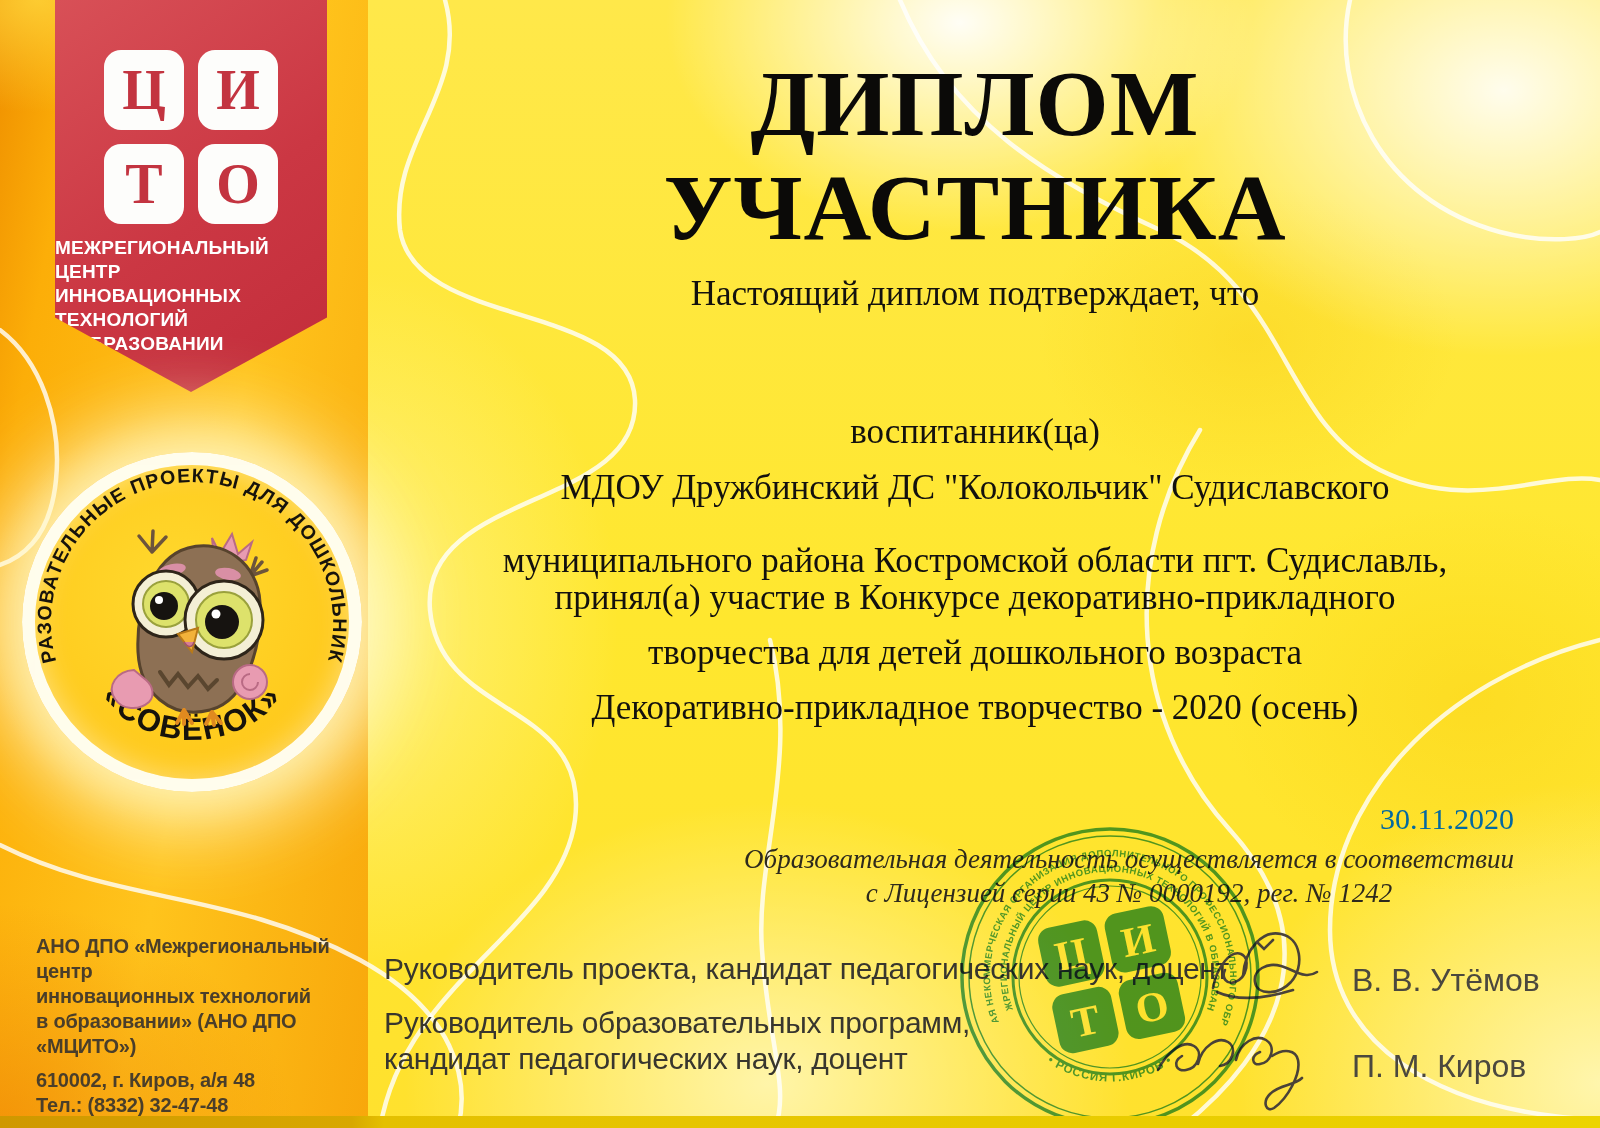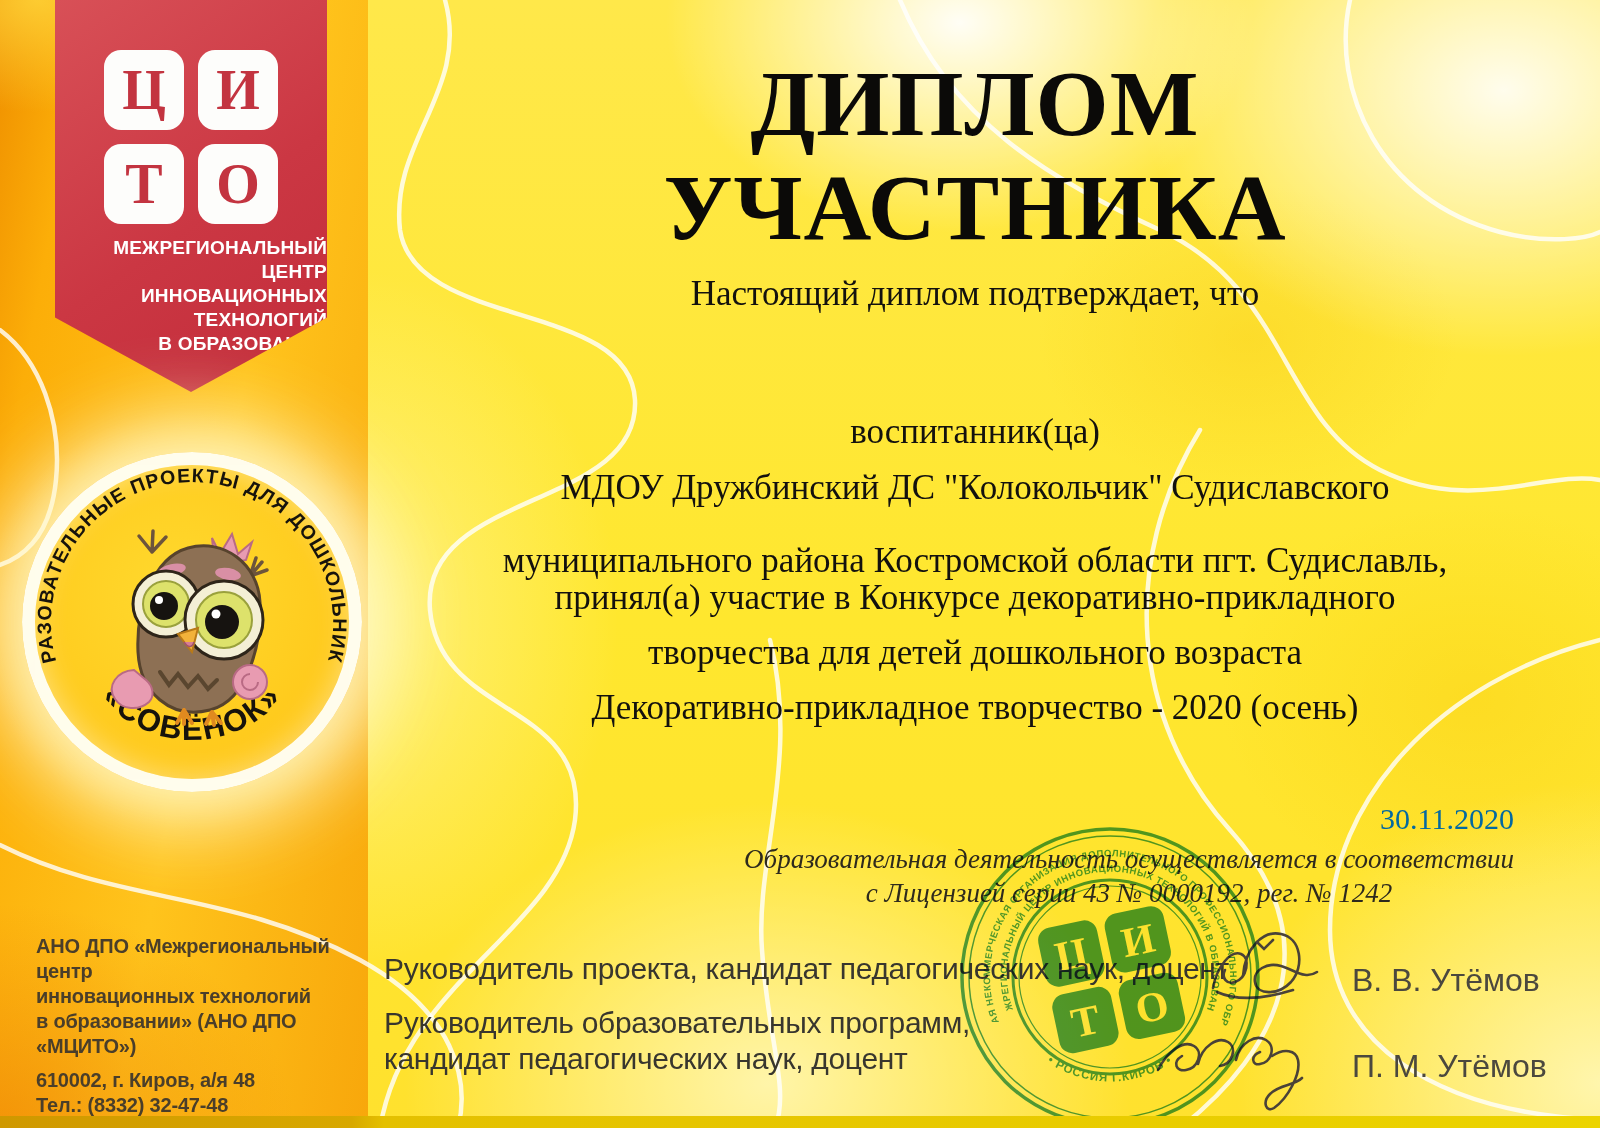--- a/index.html
+++ b/index.html
@@ -29,21 +29,21 @@
 
   
   .pennant{position:absolute;left:55px;top:0;width:272px;height:392px;z-index:2;
     background:linear-gradient(145deg,#d85057 0%,#cb3743 55%,#c22c3a 100%);
     clip-path:polygon(0 0,100% 0,100% 81%,50% 100%,0 81%);}
   .cito-grid{position:absolute;left:49px;top:50px;width:174px;display:grid;
     grid-template-columns:80px 80px;grid-gap:14px;}
   .cito-cell{width:80px;height:80px;background:#fdfdfb;border-radius:17px;
     display:flex;align-items:center;justify-content:center;
     font-family:"Liberation Serif",serif;font-weight:bold;font-size:56px;color:#c33440;}
-  .ribbon-caption{position:absolute;left:0;top:236px;width:100%;text-align:right;
+  .ribbon-caption{position:absolute;left:0;top:236px;width:100%;text-align:left;
     font-family:"Liberation Sans",sans-serif;font-weight:bold;font-size:19px;
     line-height:24px;color:#fff;letter-spacing:.2px;}
 
   
   .badge{position:absolute;left:22px;top:452px;width:340px;height:340px;z-index:2;
     border-radius:50%;background:radial-gradient(circle at 45% 40%,#ffd92e 0%,#ffc91b 70%,#f7b512 100%);
     border:13px solid rgba(255,254,244,.97);box-sizing:border-box;
     box-shadow:0 0 80px 32px rgba(255,250,205,.9), inset 0 0 30px rgba(255,255,255,.45);}
   .badge svg{position:absolute;left:-13px;top:-13px;}
 
@@ -178,21 +178,21 @@
   <div class="date-line">30.11.2020</div>
   <div class="license">
     <div>Образовательная деятельность осуществляется в соответствии</div>
     <div>с Лицензией серии 43 № 0000192, рег. № 1242</div>
   </div>
 
   <div class="pos" style="top:952px">Руководитель проекта, кандидат педагогических наук, доцент</div>
   <div class="pos" style="top:1006px">Руководитель образовательных программ,</div>
   <div class="pos" style="top:1042px">кандидат педагогических наук, доцент</div>
   <div class="sig-name" style="top:962px">В. В. Утёмов</div>
-  <div class="sig-name" style="top:1048px">П. М. Утёмов</div>
+  <div class="sig-name" style="top:1048px">П. М. Киров</div>
 
   <svg class="signature" style="left:1205px;top:922px" width="140" height="100" viewBox="0 0 140 100">
     <g fill="none" stroke="#4a4238" stroke-width="2.6" stroke-linecap="round">
       <path d="M8,66 C12,44 26,28 36,32 C46,36 42,56 30,60 C22,63 16,56 20,48"></path>
       <path d="M38,54 C40,26 58,8 76,12 C96,16 100,44 86,60 C74,73 52,74 50,60 C48,48 62,40 76,44 C90,48 100,58 112,50"></path>
       <path d="M52,20 l7,7 l9,-9"></path>
       <path d="M12,70 C34,80 62,76 88,68"></path>
     </g>
   </svg>
   <svg class="signature" style="left:1152px;top:1012px" width="180" height="110" viewBox="0 0 180 110">

